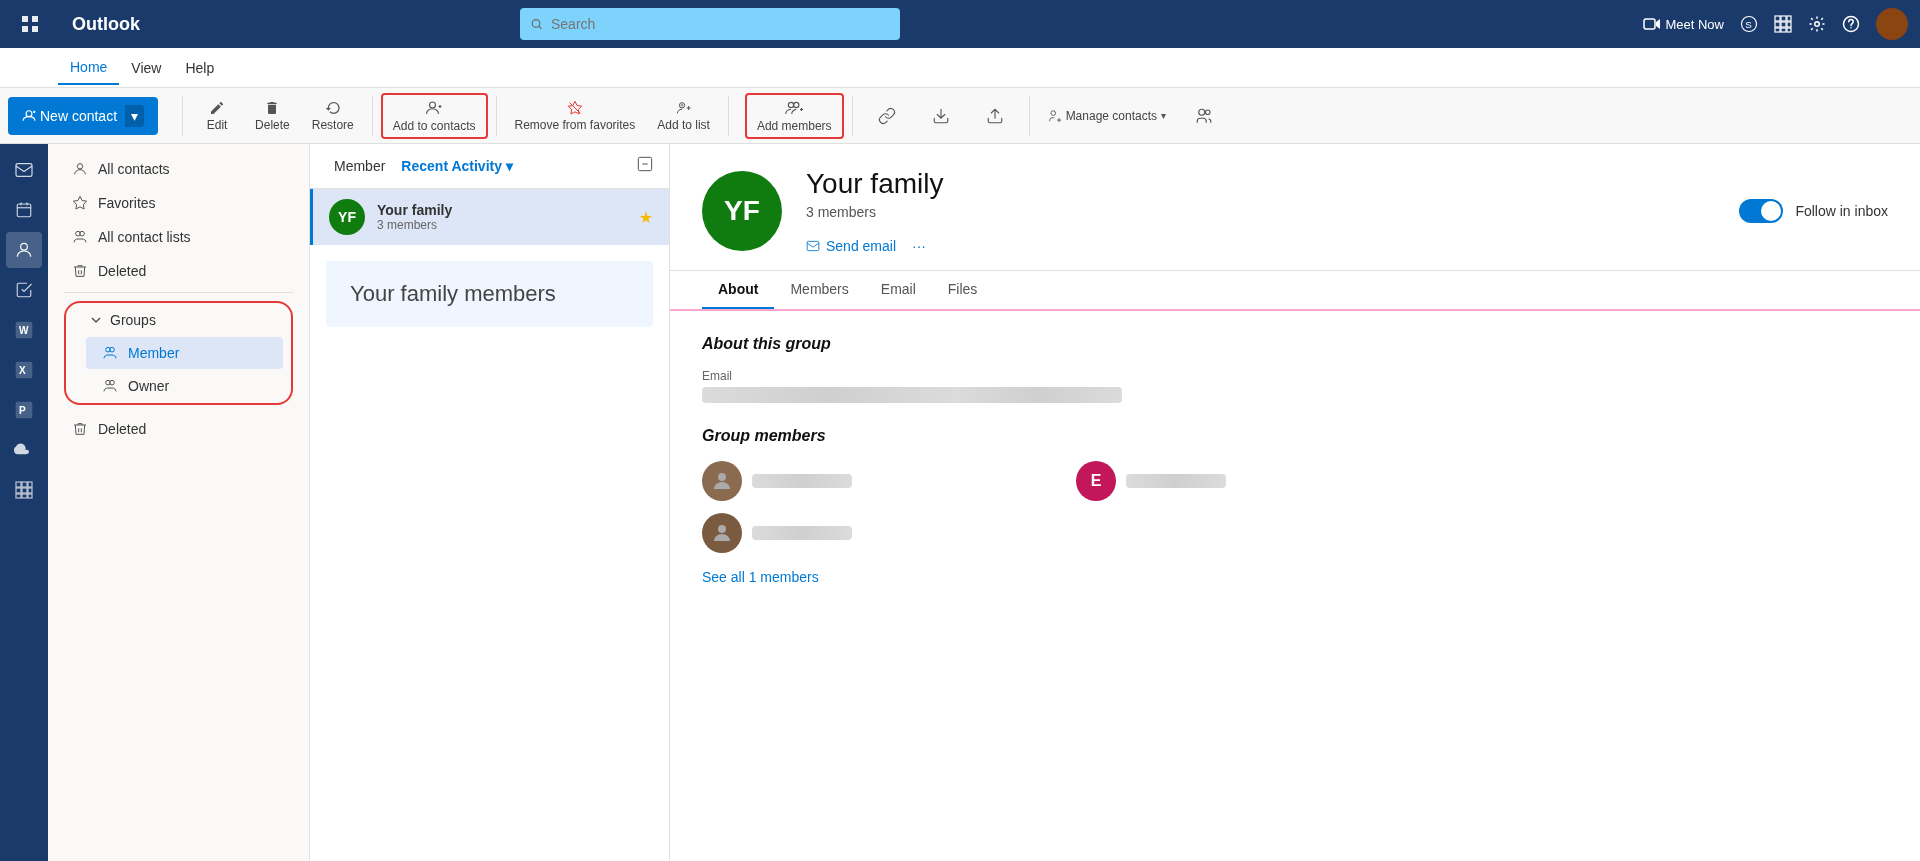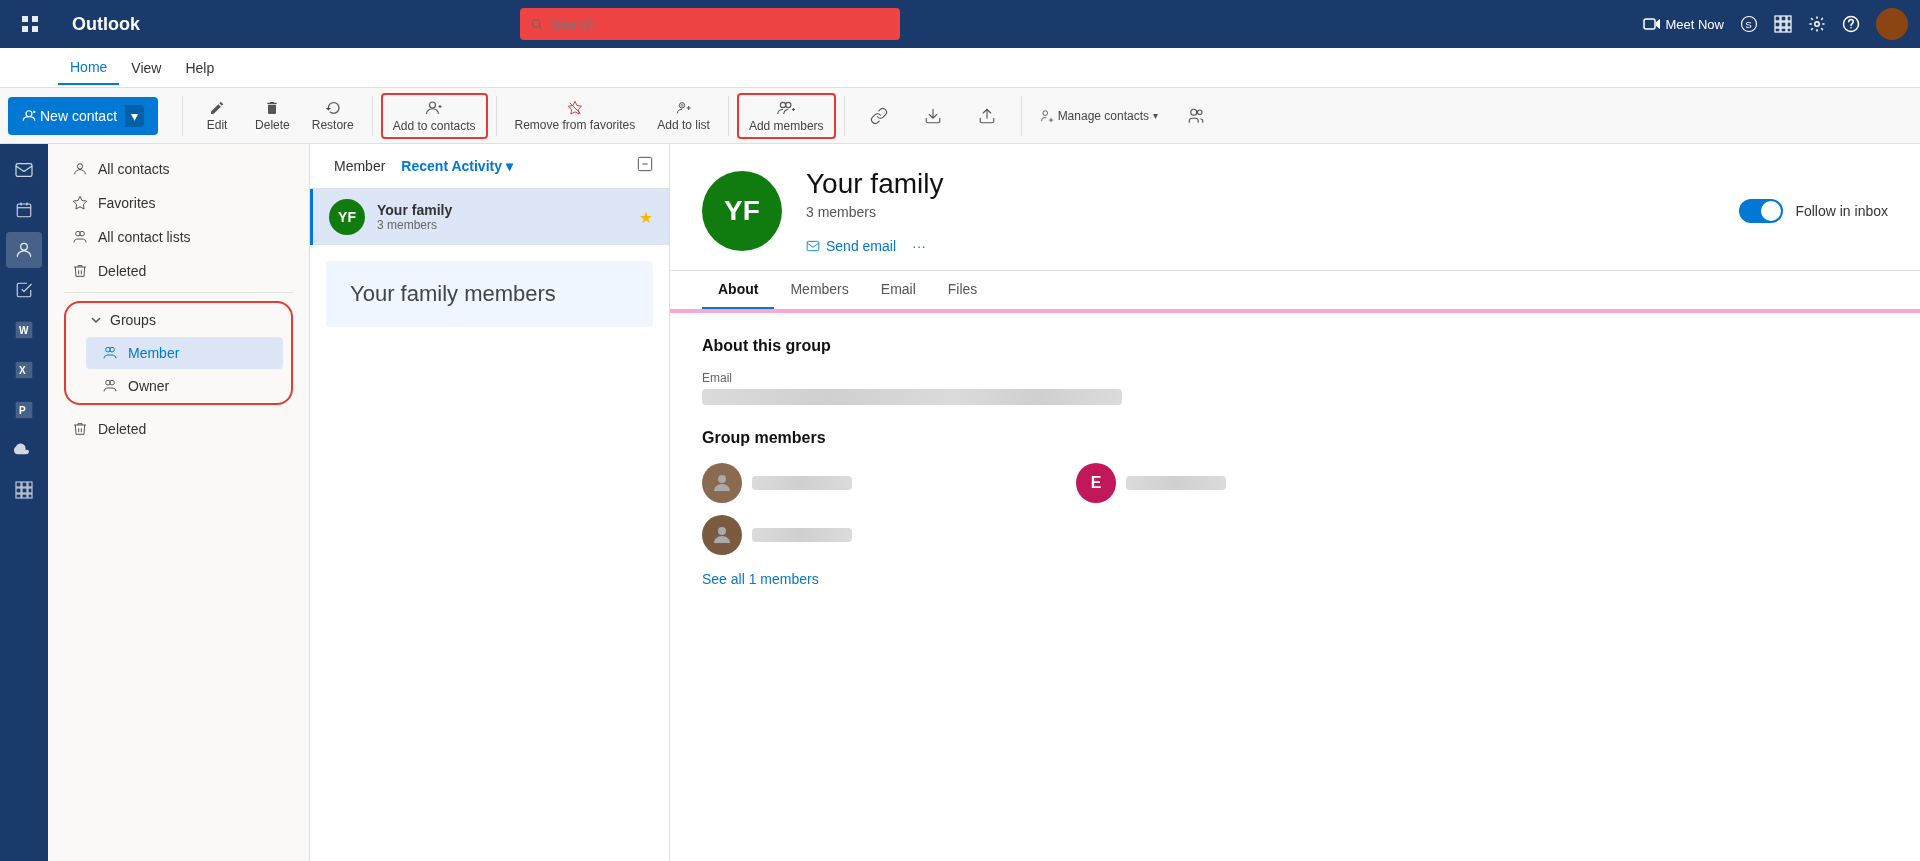--- a/index.html
+++ b/index.html
@@ -17,21 +17,21 @@
     }
     .title-bar-logo {
       color: #fff;
       font-size: 18px;
       font-weight: 600;
       margin-left: 8px;
     }
     .title-bar-search {
       flex: 0 0 380px;
       height: 32px;
-      background: #ef4444;
+      background: #7dd3fc;
       border-radius: 4px;
       display: flex;
       align-items: center;
       padding: 0 10px;
       gap: 8px;
       margin: 0 auto;
     }
     .title-bar-search input {
       border: none;
       outline: none;
@@ -154,20 +154,21 @@
       flex-direction: column;
       align-items: center;
       padding: 4px 10px;
       font-size: 12px;
       color: #444;
       cursor: pointer;
       border-radius: 4px;
       gap: 2px;
       border: 2px solid #e53935;
       min-width: 60px;
+      margin-left: 8px;
     }
 
     
     .main-layout {
       display: flex;
       flex: 1;
       overflow: hidden;
     }
 
     
@@ -369,21 +370,21 @@
       position: absolute;
       right: 2px;
       top: 2px;
     }
     .follow-label { font-size: 14px; color: #333; }
 
     
     .detail-tabs {
       display: flex;
       align-items: center;
-      border-bottom: 4px solid #f9a8d4;
+      border-bottom: 2px solid #f9a8d4;
       padding: 0 32px;
     }
     .detail-tab {
       padding: 10px 16px;
       font-size: 14px;
       color: #555;
       cursor: pointer;
       border-bottom: 2px solid transparent;
     }
     .detail-tab.active {
@@ -396,20 +397,21 @@
     .detail-content {
       flex: 1;
       overflow-y: auto;
       padding: 24px 32px;
     }
     .section-title {
       font-size: 16px;
       font-weight: 600;
       color: #111;
       margin-bottom: 16px;
+      font-style: italic;
     }
     .field-label {
       font-size: 12px;
       color: #666;
       margin-bottom: 4px;
     }
     .field-value-blur {
       height: 16px;
       background: linear-gradient(90deg, #ccc 0%, #bbb 30%, #ccc 60%, #bbb 80%, #ccc 100%);
       border-radius: 4px;

